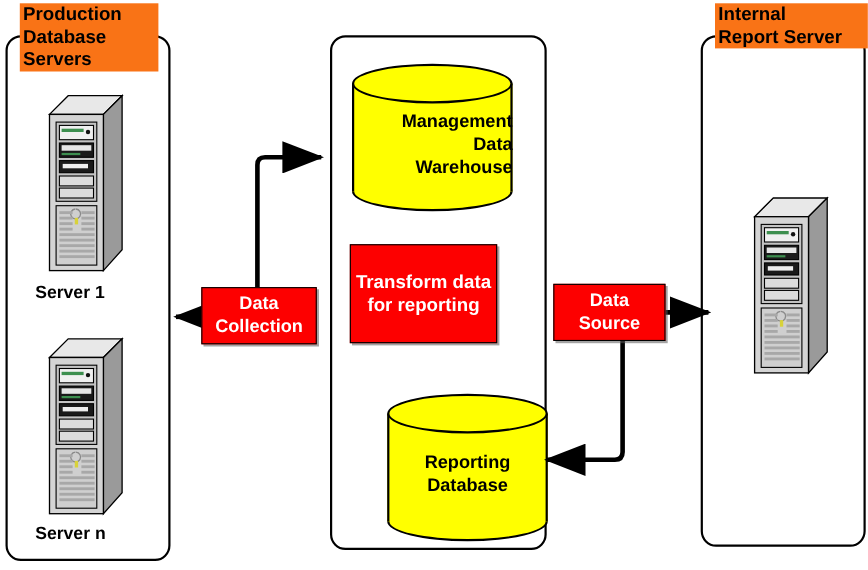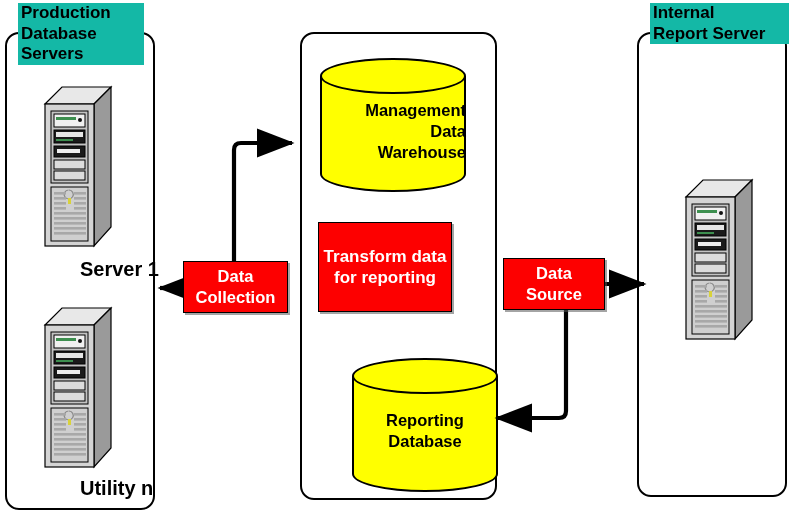--- a/index.html
+++ b/index.html
@@ -25,43 +25,42 @@
     box-sizing: border-box;
   }
 
   
   .zone-title {
     position: absolute;
     font-size: 17px;
     font-weight: bold;
     color: #000000;
     line-height: 1.22;
-    background: #14b8a6;
+    background: #f97316;
     padding: 0 3px;
     white-space: pre-line;
     z-index: 6;
   }
 
   
   .server {
     position: absolute;
     width: 72px;
     height: 165px;
     z-index: 4;
   }
   .server svg { display: block; }
 
   .server-label {
     position: absolute;
-    font-size: 20px;
+    font-size: 16px;
     font-weight: bold;
     color: #000000;
     z-index: 5;
     white-space: nowrap;
-    margin-left: 48px;
   }
 
   
   .cylinder {
     position: absolute;
     z-index: 3;
   }
   .cyl-body {
     position: absolute;
     left: 0;
@@ -218,21 +217,21 @@
         <rect x="12" y="123" width="12" height="2.6"></rect>
           <rect x="32" y="123" width="12" height="2.6"></rect>
         <rect x="12" y="128" width="32" height="2.6"></rect>
         <rect x="12" y="133" width="32" height="2.6"></rect>
         <rect x="12" y="138" width="32" height="2.6"></rect>
         <rect x="12" y="143" width="32" height="2.6"></rect>
         <rect x="12" y="148" width="32" height="2.6"></rect>
       </g>
     </svg>
   </div>
-  <div class="server-label" style="left:32px; top:477px;">Utility n</div>
+  <div class="server-label" style="left:32px; top:477px;">Server n</div>
 
   <div class="server" style="left:683px; top:172px;">
     <svg width="72" height="175" viewBox="0 0 72 165" xmlns="http://www.w3.org/2000/svg">
       <polygon points="3,20 20,3 69,3 52,20" fill="#e8e8e8" stroke="#000" stroke-width="1.2"></polygon>
       <polygon points="52,20 69,3 69,143 52,162" fill="#9a9a9a" stroke="#000" stroke-width="1.2"></polygon>
       <rect x="3" y="20" width="49" height="142" fill="#d4d4d4" stroke="#000" stroke-width="1.2"></rect>
       <rect x="9" y="27" width="37" height="72" fill="#c3c3c3" stroke="#000" stroke-width="1"></rect>
       <rect x="12" y="30" width="31" height="13" fill="#f0f0f0" stroke="#000" stroke-width="1"></rect>
       <rect x="14" y="33" width="20" height="3" fill="#3d8f4f"></rect>
       <circle cx="38" cy="36" r="2" fill="#111"></circle>

